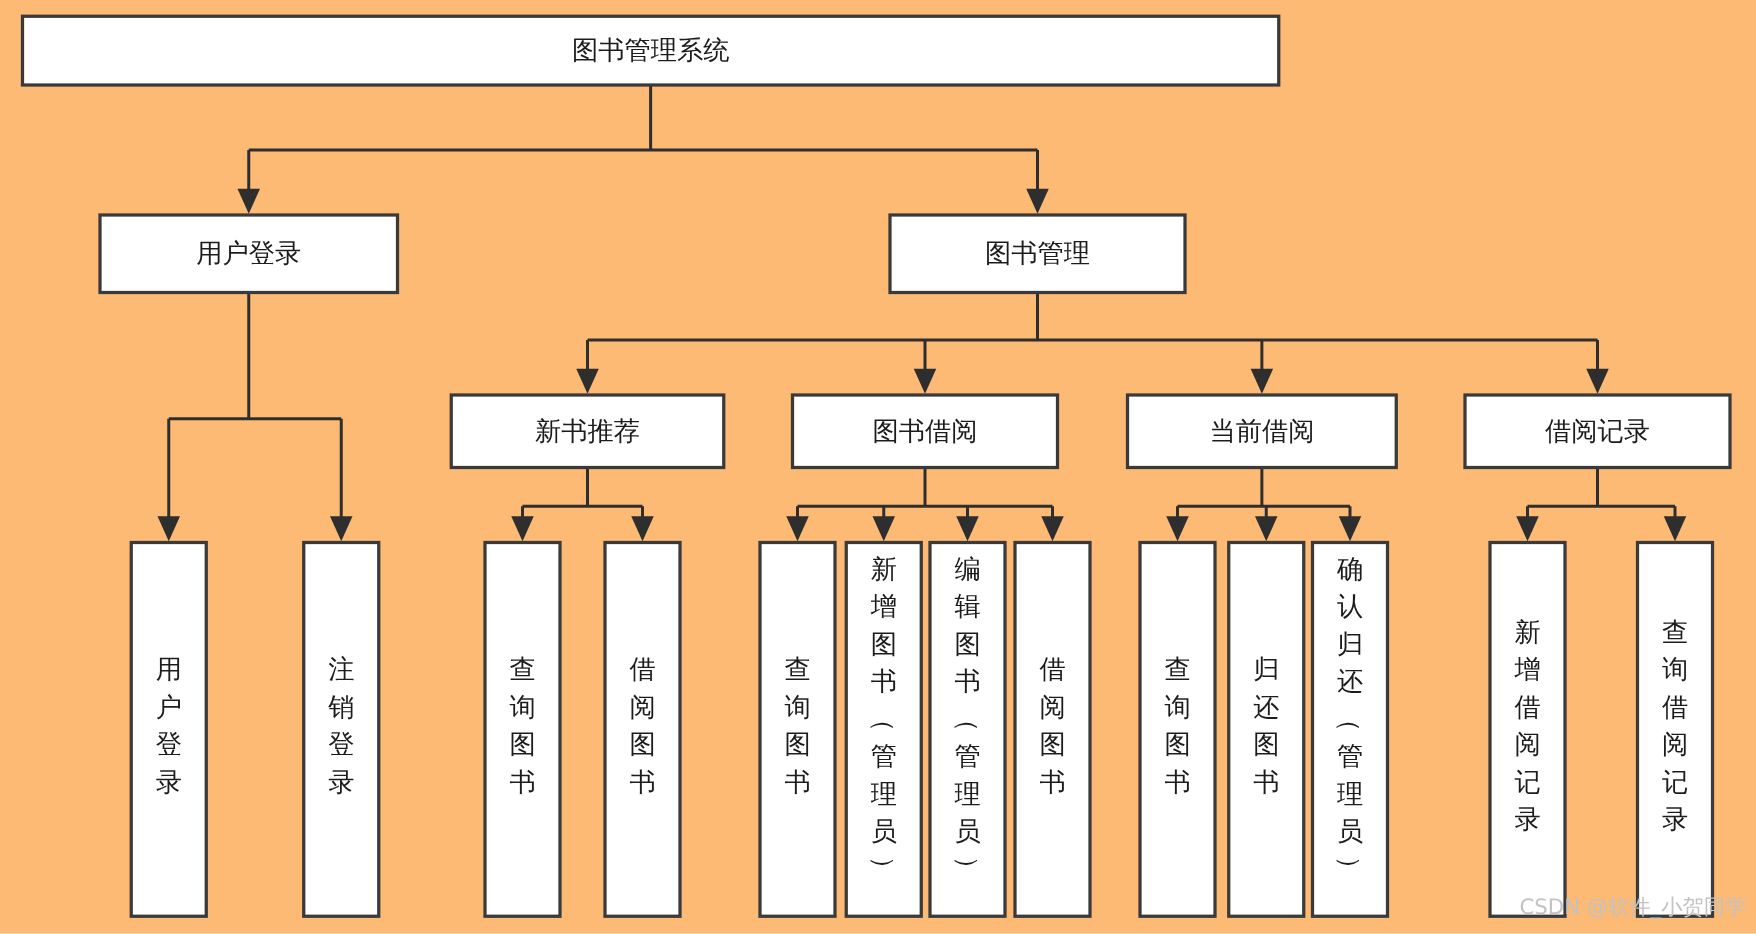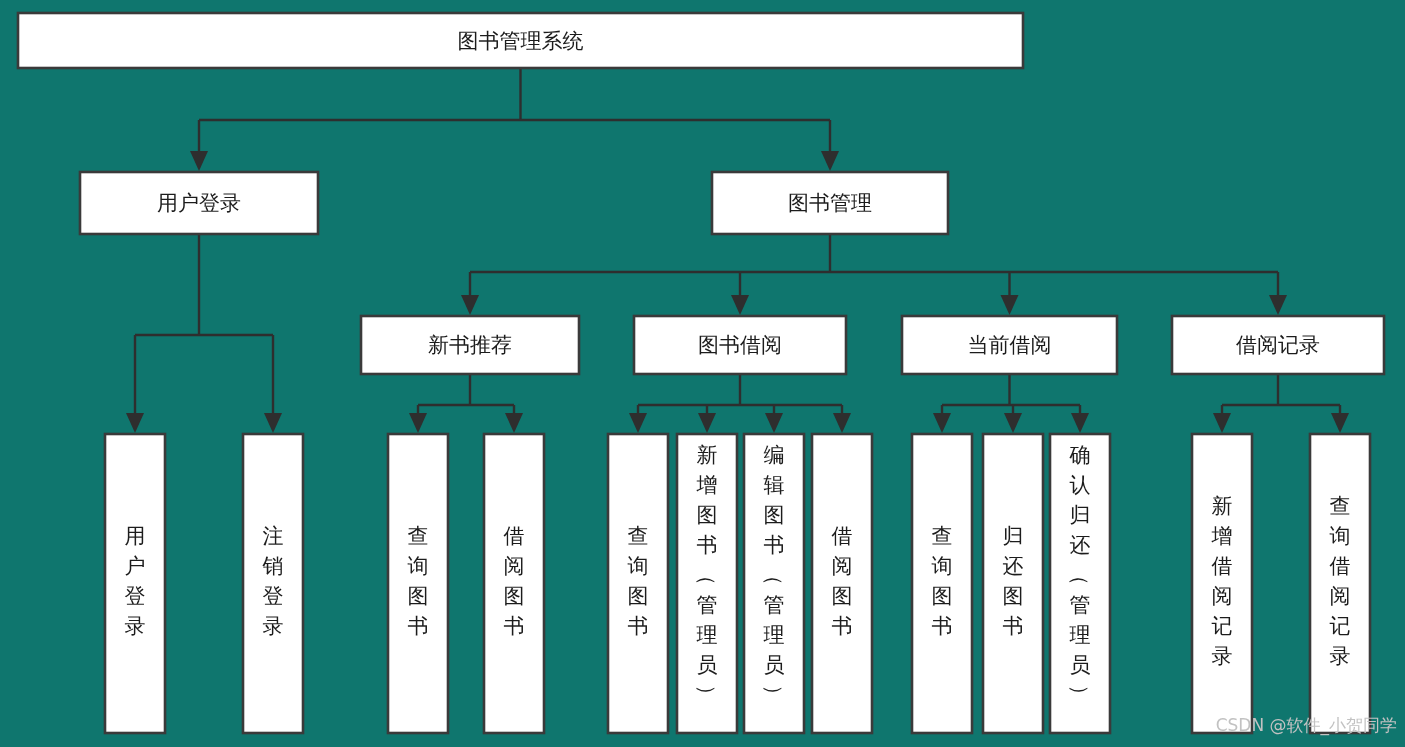--- a/index.html
+++ b/index.html
@@ -10,21 +10,21 @@
   body {
     width: 1405px;
     height: 747px;
     font-family: "DejaVu Sans", "Liberation Sans", sans-serif;
     overflow: hidden;
   }
   #diagram-root {
     position: relative;
     width: 1405px;
     height: 747px;
-    background: #0f766e;
+    background: #fdba74;
   }
   svg.diagram-canvas {
     position: absolute;
     left: 0;
     top: 0;
     width: 1405px;
     height: 747px;
   }
   .node-box {
     fill: #ffffff;

